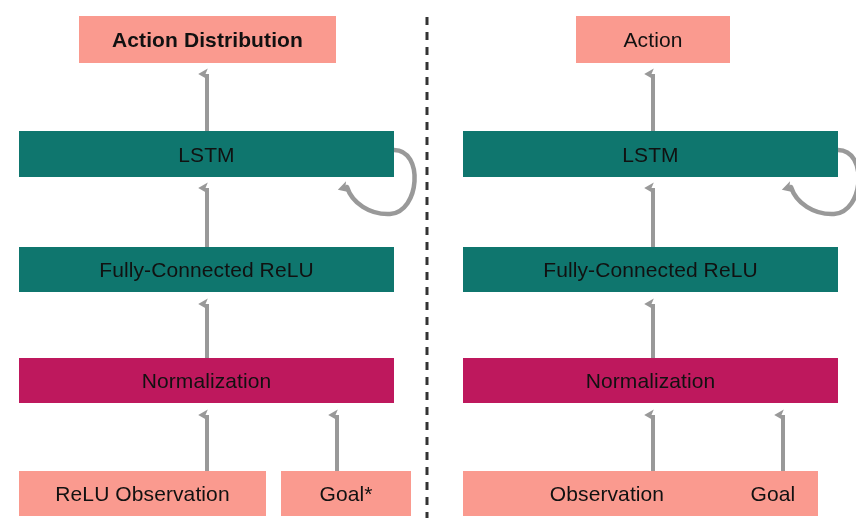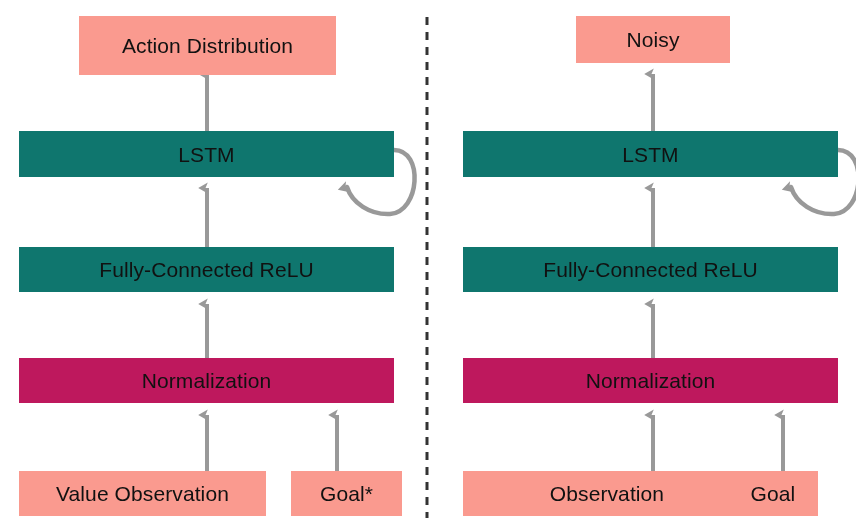--- a/index.html
+++ b/index.html
@@ -94,48 +94,48 @@
                C 868 150, 864 212, 834 214
                C 814 215, 796 203, 791 187" marker-end="url(#ah2)"></path>
     </g>
   </svg>
 
   <svg class="divider-layer" viewBox="0 0 856 527" width="856" height="527" xmlns="http://www.w3.org/2000/svg">
     <line x1="427" y1="17" x2="427" y2="518" stroke="#333333" stroke-width="3" stroke-dasharray="8 7"></line>
   </svg>
 
   <div>
-    <div class="node-box c-pink" style="left:79px; top:16px; width:257px; height:59px;">
+    <div class="node-box c-pink" style="left:79px; top:16px; width:257px; height:47px;font-weight:bold;">
       <span>Action Distribution</span>
     </div>
 
     <div class="node-box c-blue" style="left:19px; top:131px; width:375px; height:46px;">
       <span>LSTM</span>
     </div>
 
     <div class="node-box c-blue" style="left:19px; top:247px; width:375px; height:45px;">
       <span>Fully-Connected ReLU</span>
     </div>
 
     <div class="node-box c-gray" style="left:19px; top:358px; width:375px; height:45px;">
       <span>Normalization</span>
     </div>
 
     <div class="node-box c-pink" style="left:19px; top:471px; width:247px; height:45px;">
-      <span>Value Observation</span>
+      <span>ReLU Observation</span>
     </div>
 
-    <div class="node-box c-pink" style="left:291px; top:471px; width:111px; height:45px;">
+    <div class="node-box c-pink" style="left:281px; top:471px; width:130px; height:45px;">
       <span>Goal*</span>
     </div>
   </div>
 
   <div>
     <div class="node-box c-pink" style="left:576px; top:16px; width:154px; height:47px;">
-      <span>Noisy</span>
+      <span>Action</span>
     </div>
 
     <div class="node-box c-blue" style="left:463px; top:131px; width:375px; height:46px;">
       <span>LSTM</span>
     </div>
 
     <div class="node-box c-blue" style="left:463px; top:247px; width:375px; height:45px;">
       <span>Fully-Connected ReLU</span>
     </div>
 

